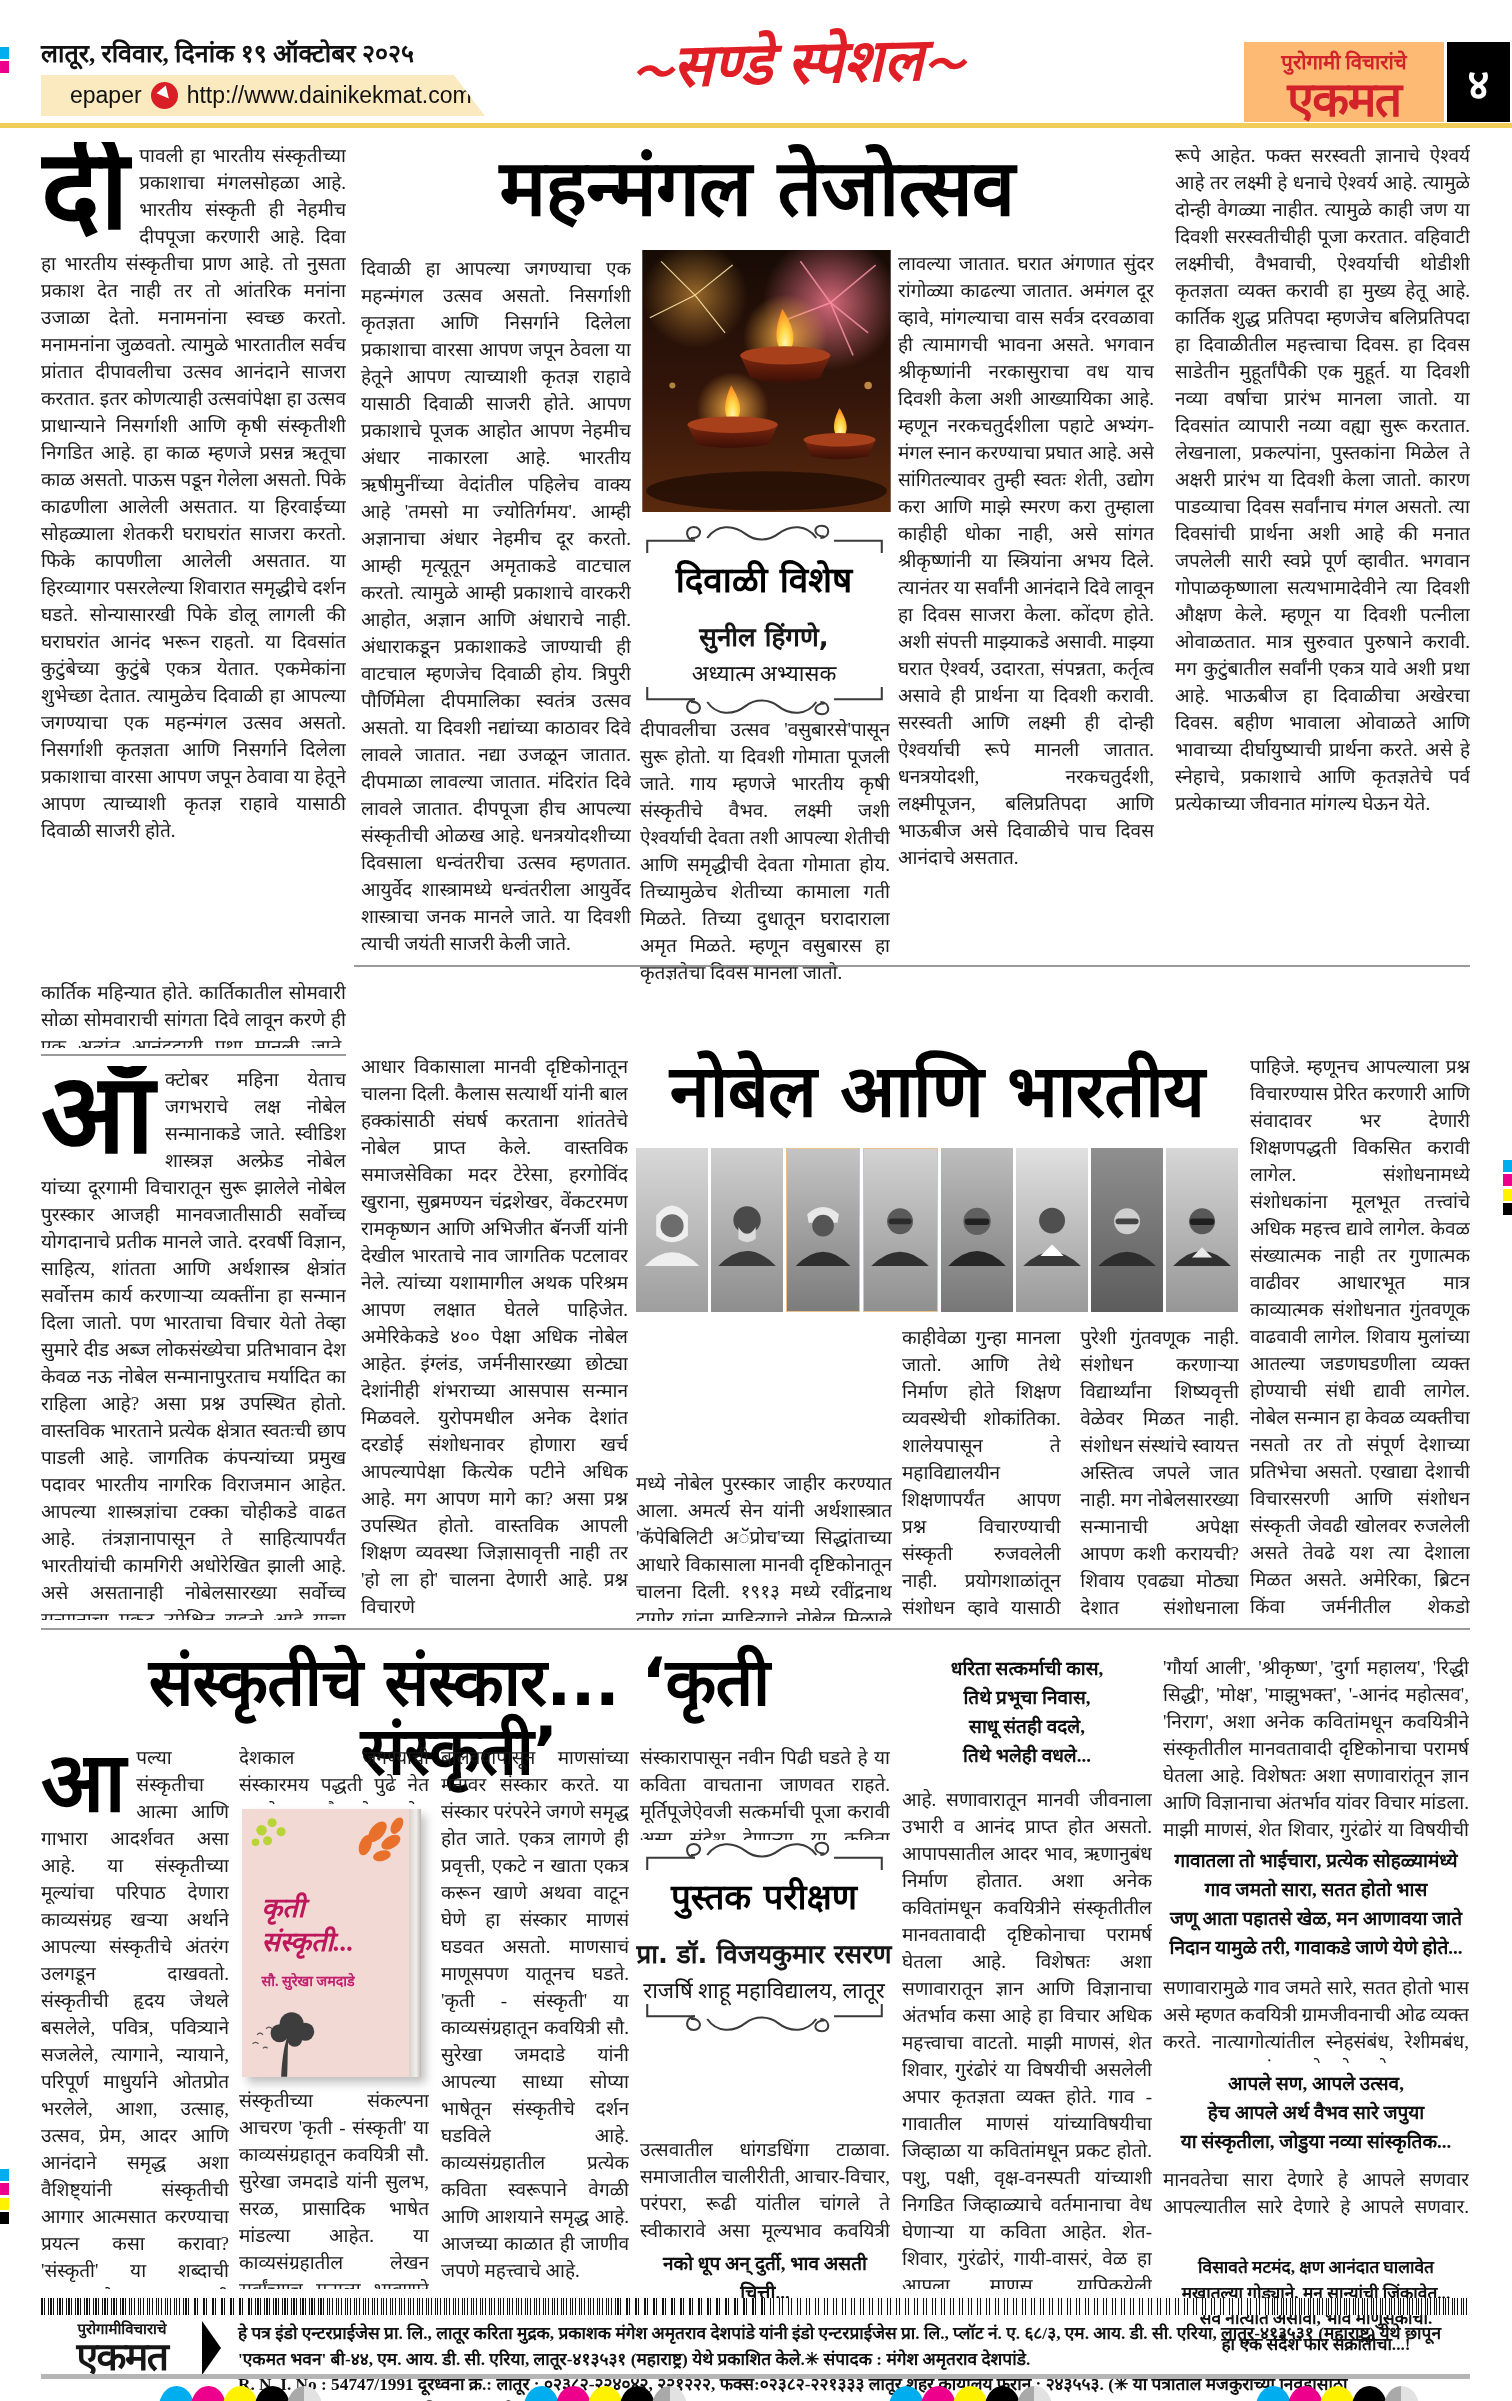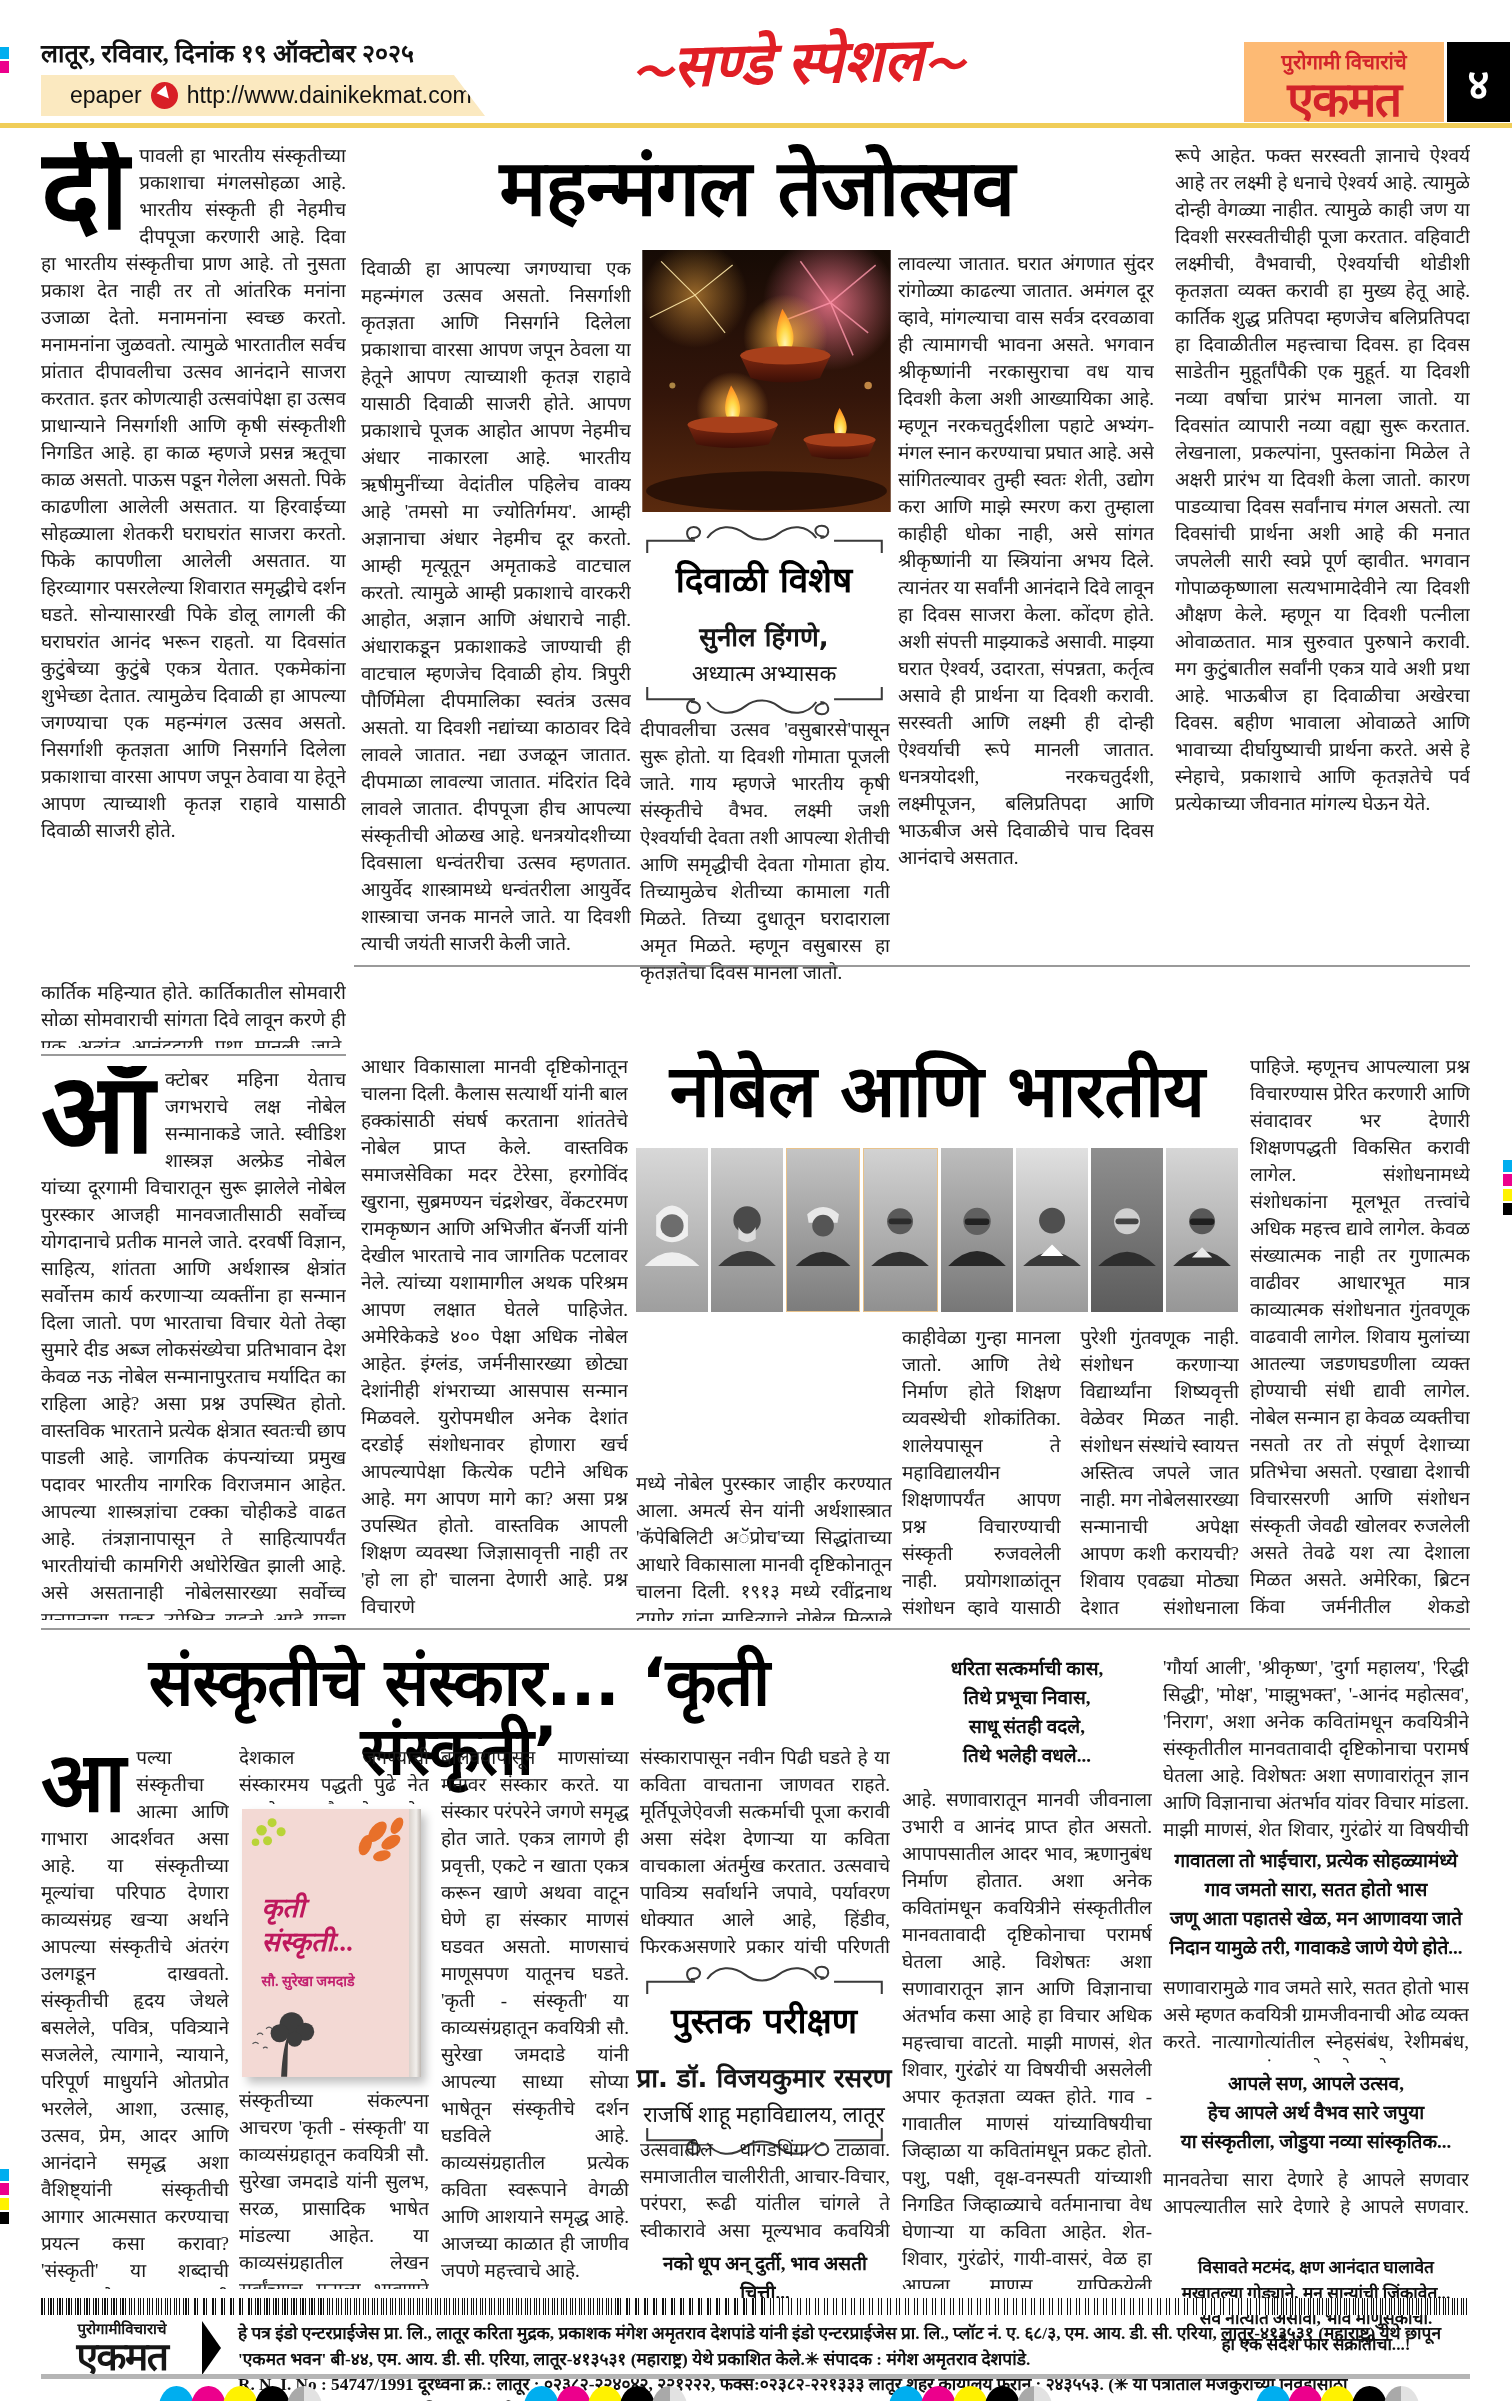--- a/index.html
+++ b/index.html
@@ -342,21 +342,21 @@
   </div>
 
   <div class="col" style="left:441px;top:1744px;width:188px;height:545px;">
     <span>बालवयापासून माणसांच्या मनावर संस्कार करते. या संस्कार परंपरेने जगणे समृद्ध होत जाते. एकत्र लागणे ही प्रवृत्ती, एकटे न खाता एकत्र करून खाणे अथवा वाटून घेणे हा संस्कार माणसं घडवत असतो. माणसाचं माणूसपण यातूनच घडते. 'कृती - संस्कृती' या काव्यसंग्रहातून कवयित्री सौ. सुरेखा जमदाडे यांनी आपल्या साध्या सोप्या भाषेतून संस्कृतीचे दर्शन घडविले आहे. काव्यसंग्रहातील प्रत्येक कविता स्वरूपाने वेगळी आणि आशयाने समृद्ध आहे. आजच्या काळात ही जाणीव जपणे महत्त्वाचे आहे.</span>
   </div>
 
   <div class="col" style="left:640px;top:1744px;width:250px;height:209px;">
     <span>संस्कारापासून नवीन पिढी घडते हे या कविता वाचताना जाणवत राहते. मूर्तिपूजेऐवजी सत्कर्माची पूजा करावी असा संदेश देणाऱ्या या कविता वाचकाला अंतर्मुख करतात. उत्सवाचे पावित्र्य सर्वार्थाने जपावे, पर्यावरण धोक्यात आले आहे, हिंडीव, फिरकअसणारे प्रकार यांची परिणती या कवितांमधून दिसते. आजचे उत्सव आपापसांत वर निर्माण करणार ठरत आहेत. आपापसातील जीवघेणी स्पर्धा वाढल्या खऱ्या</span>
   </div>
 
-  <div class="obox" style="left:636px;top:1964px;width:256px;height:167px;">
+  <div class="obox" style="left:636px;top:1840px;width:256px;height:167px;">
     <svg class="flr" width="249" height="30" viewBox="0 0 360 44">
       <g fill="none" stroke="#3a3a3a" stroke-width="3">
         <path d="M8 44 V26 H78"></path>
           <path d="M78 26 C64 26 62 6 76 6 C90 6 88 24 72 22"></path>
         <path d="M96 22 C110 2 134 2 152 16 C166 27 186 27 200 16 C218 2 242 2 256 22"></path>
         <path d="M262 22 C276 22 278 4 264 4 C250 4 252 20 268 20"></path>
           <path d="M282 26 H352 V44"></path>
       </g>
     </svg>
     <div class="ttl">पुस्तक परीक्षण</div>

